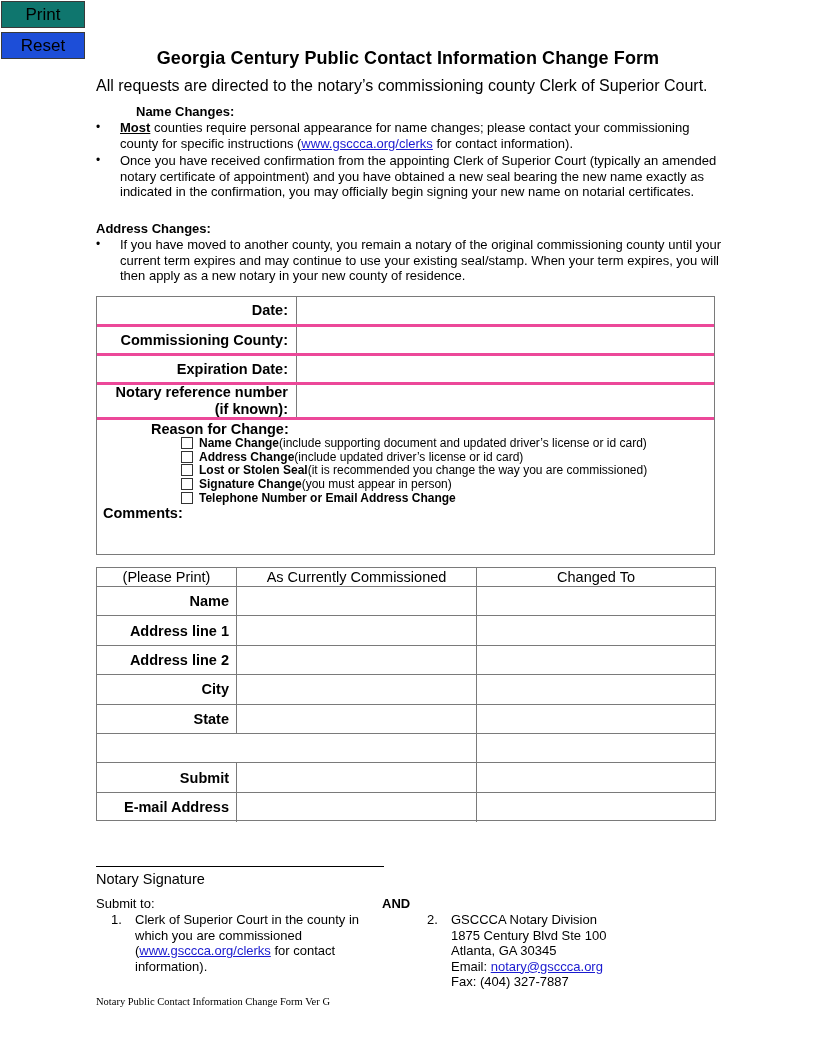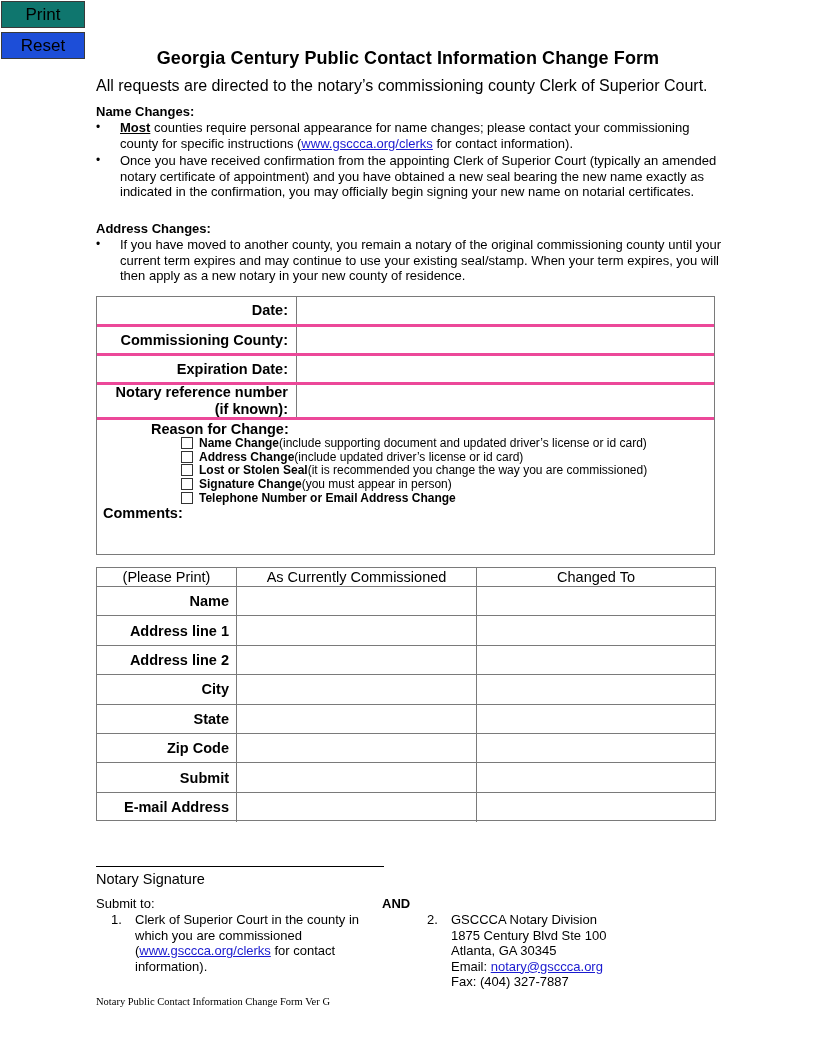--- a/index.html
+++ b/index.html
@@ -117,21 +117,21 @@
 </style>
 </head>
 <body>
 
 <button class="btn btn-print">Print</button>
 <button class="btn btn-reset">Reset</button>
 
 <div class="title">Georgia Century Public Contact Information Change Form</div>
 <div class="subtitle">All requests are directed to the notary’s commissioning county Clerk of Superior Court.</div>
 
-<div class="section-head" style="top:104px;">Name Changes:</div>
+<div class="section-head" style="top:104px;margin-left:40px;">Name Changes:</div>
 <ul class="bullets" style="top:120px;">
   <li><span class="bold-u">Most</span><span> counties require personal appearance for name changes; please contact your commissioning county for specific instructions (</span><a class="link" href="#">www.gsccca.org/clerks</a><span> for contact information).</span></li>
   <li>Once you have received confirmation from the appointing Clerk of Superior Court (typically an amended notary certificate of appointment) and you have obtained a new seal bearing the new name exactly as indicated in the confirmation, you may officially begin signing your new name on notarial certificates.</li>
 </ul>
 
 <div class="section-head" style="top:221px;">Address Changes:</div>
 <ul class="bullets" style="top:237px;">
   <li>If you have moved to another county, you remain a notary of the original commissioning county until your current term expires and may continue to use your existing seal/stamp. When your term expires, you will then apply as a new notary in your new county of residence.</li>
 </ul>
 
@@ -243,23 +243,20 @@
         <span class="grid-label">State</span>
       </div>
     <div class="gc gc-1">
         <input type="text" value="" style="">
       </div>
     <div class="gc gc-2">
         <input type="text" value="" style="">
       </div>
   </div>
   <div class="grid-row" style="top:166px;height:29.4px;">
-    <div class="gc gc-0">
-        <span class="grid-label">Zip Code</span>
-      </div>
     <div class="gc gc-1">
         <input type="text" value="" style="">
       </div>
     <div class="gc gc-2">
         <input type="text" value="" style="">
       </div>
   </div>
   <div class="grid-row" style="top:195.4px;height:29.4px;">
     <div class="gc gc-0">
         <span class="grid-label">Submit</span>

